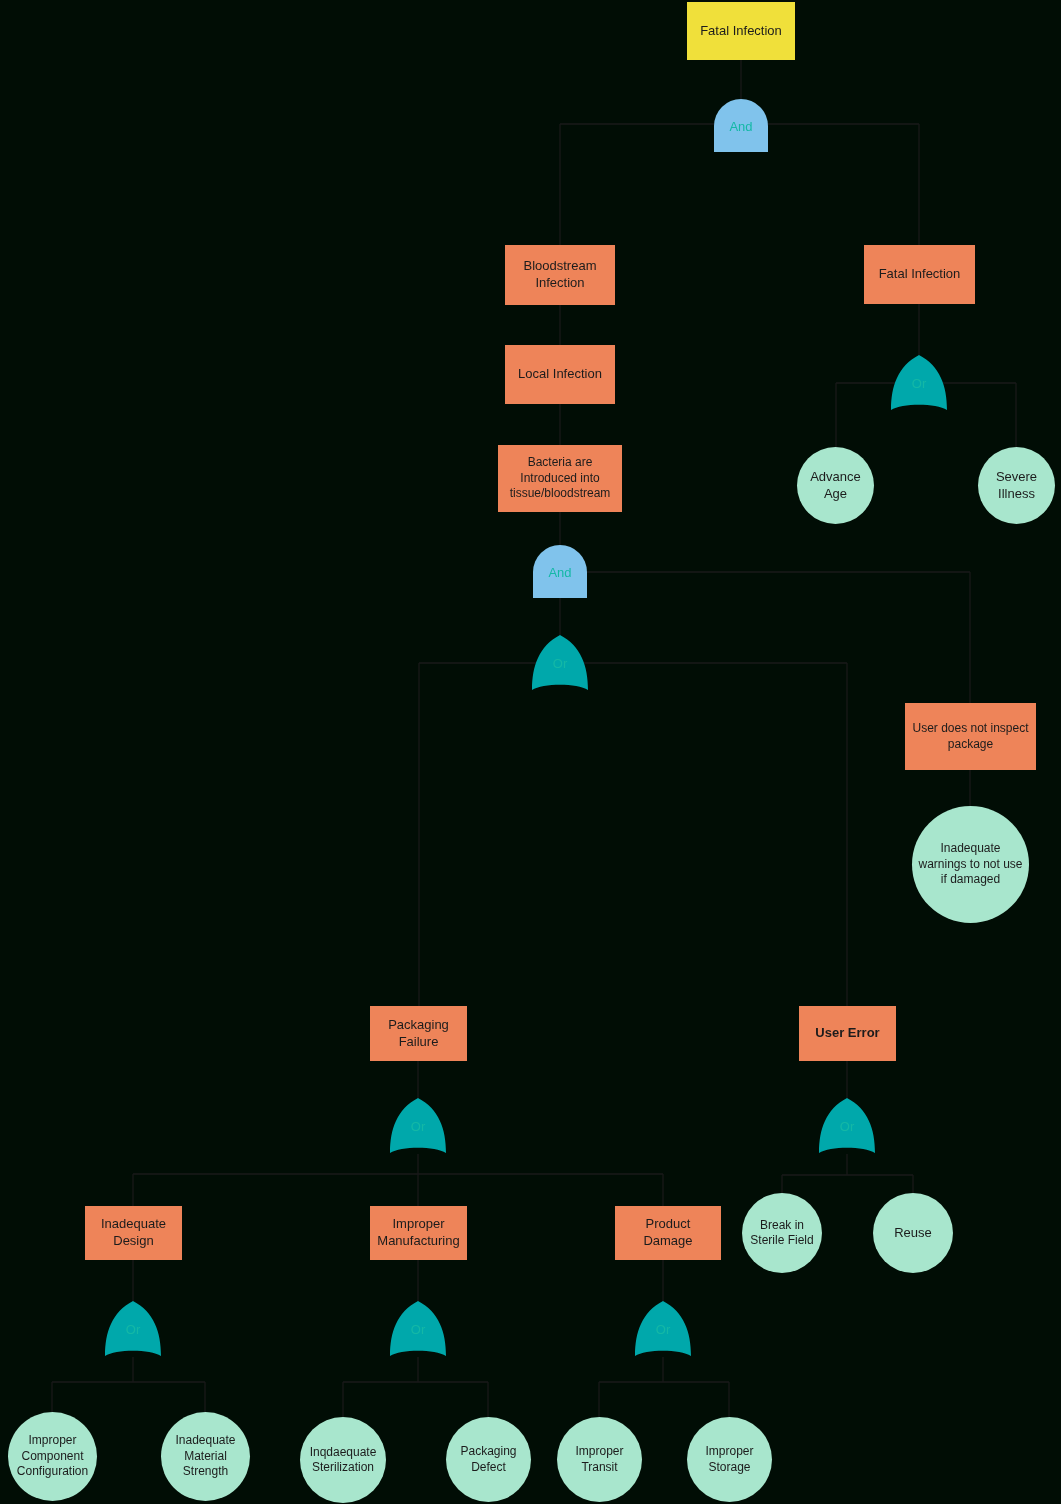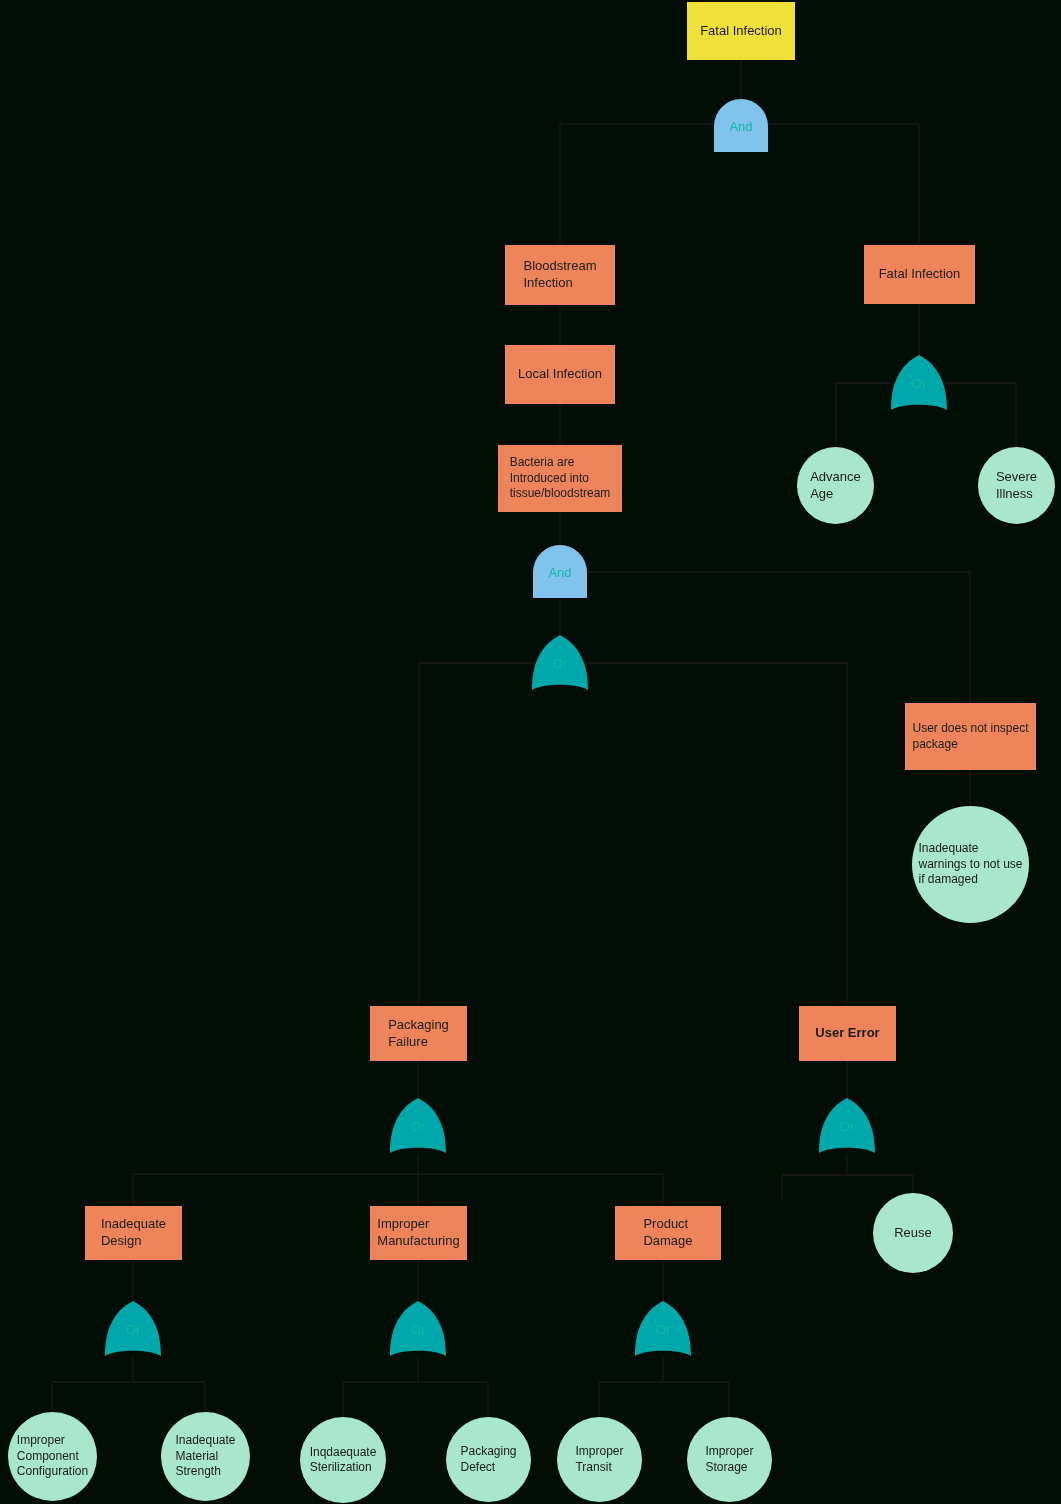--- a/index.html
+++ b/index.html
@@ -30,21 +30,21 @@
     top: 0;
     width: 1061px;
     height: 1504px;
   }
   .node {
     position: absolute;
     box-sizing: border-box;
     display: flex;
     align-items: center;
     justify-content: center;
-    text-align: left;
+    text-align: center;
     color: #1c1c1c;
     font-size: 13px;
     line-height: 1.28;
     padding: 2px 4px;
     white-space: pre-line;
   }
   .rect { background: #ee8459; }
   .rect-top { background: #f0e03a; }
   .circle { border-radius: 50%; }
   .circle-green { background: #a8e6cd; }
@@ -208,20 +208,22 @@
 
   <div class="node rect" style="left:85px; top:1206px; width:97px; height:54px;">Inadequate
 Design</div>
 
   <div class="node rect" style="left:370px; top:1206px; width:97px; height:54px;">Improper
 Manufacturing</div>
 
   <div class="node rect" style="left:615px; top:1206px; width:106px; height:54px;">Product
 Damage</div>
 
+  <div class="node circle circle-green" style="left:742px; top:1193px; width:80px; height:80px; font-size:12px;">Break in
+Sterile Field</div>
 
   <div class="node circle circle-green" style="left:873px; top:1193px; width:80px; height:80px;">Reuse</div>
 
   <div class="node circle circle-green" style="left:8px; top:1412px; width:89px; height:89px; font-size:12px;">Improper
 Component
 Configuration</div>
 
   <div class="node circle circle-green" style="left:161px; top:1412px; width:89px; height:89px; font-size:12px;">Inadequate
 Material
 Strength</div>

